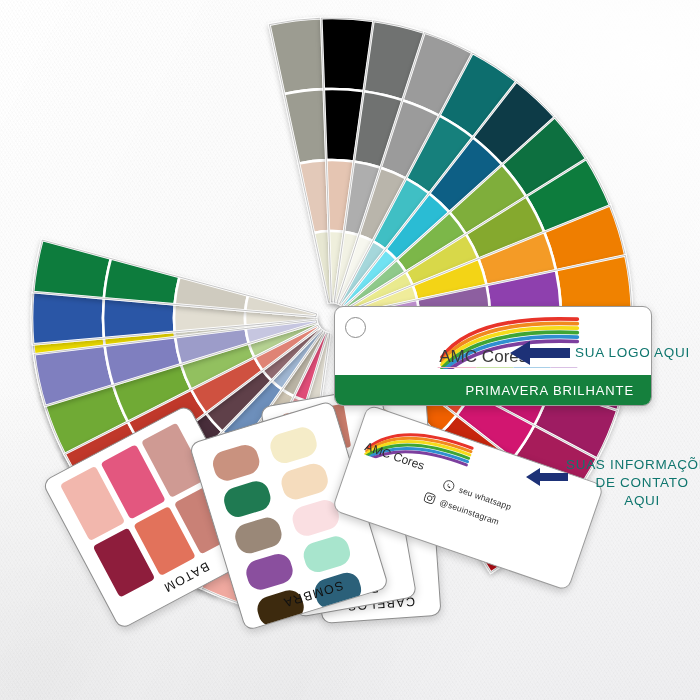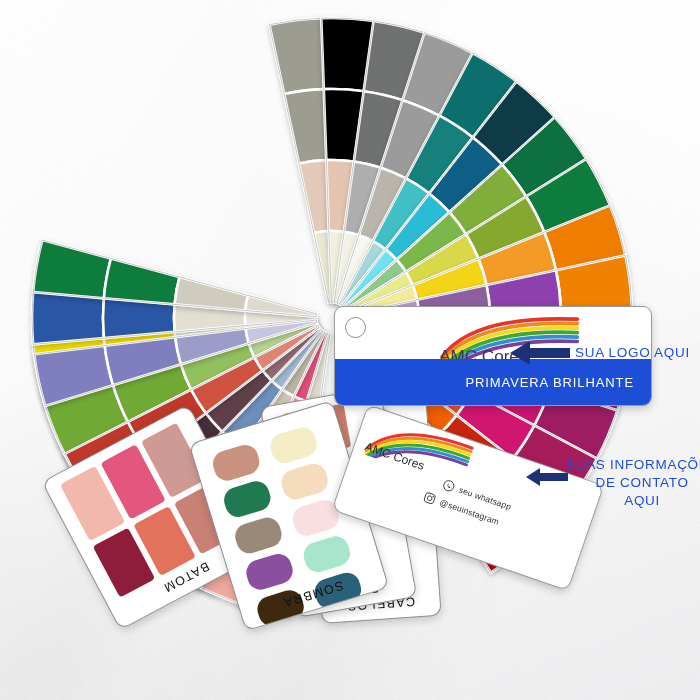--- a/index.html
+++ b/index.html
@@ -48,22 +48,22 @@
     left:334px;top:306px;width:318px;height:100px;
     border-radius:9px;
     overflow:hidden;
     z-index:60;
   }
   .punch-hole{
     position:absolute;left:10px;top:10px;width:19px;height:19px;
     border:1.3px solid #8d8d8d;border-radius:50%;background:transparent;
   }
   .main-band{
-    position:absolute;left:0;right:0;bottom:0;height:46px;
-    background:#1d4ed8;
+    position:absolute;left:0;right:0;bottom:0;height:30px;
+    background:#15803d;
     display:flex;align-items:center;justify-content:flex-end;
   }
   .main-band span{
     color:#fff;font-size:13px;letter-spacing:.9px;padding-right:17px;
     font-family:"Liberation Sans",sans-serif;
   }
   .main-logo{position:absolute;left:96px;top:10px;width:150px;height:52px;}
 
   #card-contact{
     left:368px;top:404px;width:250px;height:112px;
@@ -77,21 +77,21 @@
   .contact-lines{
     position:absolute;left:96px;top:44px;
     display:flex;flex-direction:column;gap:6px;
   }
   .contact-row{display:flex;align-items:center;gap:5px;}
   .contact-row .lbl{font-size:8.5px;color:#2b2b2b;letter-spacing:.2px;}
 
   
   .anno{
     position:absolute;
-    color:#1d4ed8;
+    color:#0f766e;
     font-size:13.5px;
     letter-spacing:.7px;
     line-height:1.32;
     font-family:"Liberation Sans",sans-serif;
     z-index:80;
     white-space:pre;
   }
   #anno-logo{left:575px;top:344px;}
   #anno-contact{left:566px;top:456px;text-align:center;}
   .arrow{position:absolute;z-index:80;}

